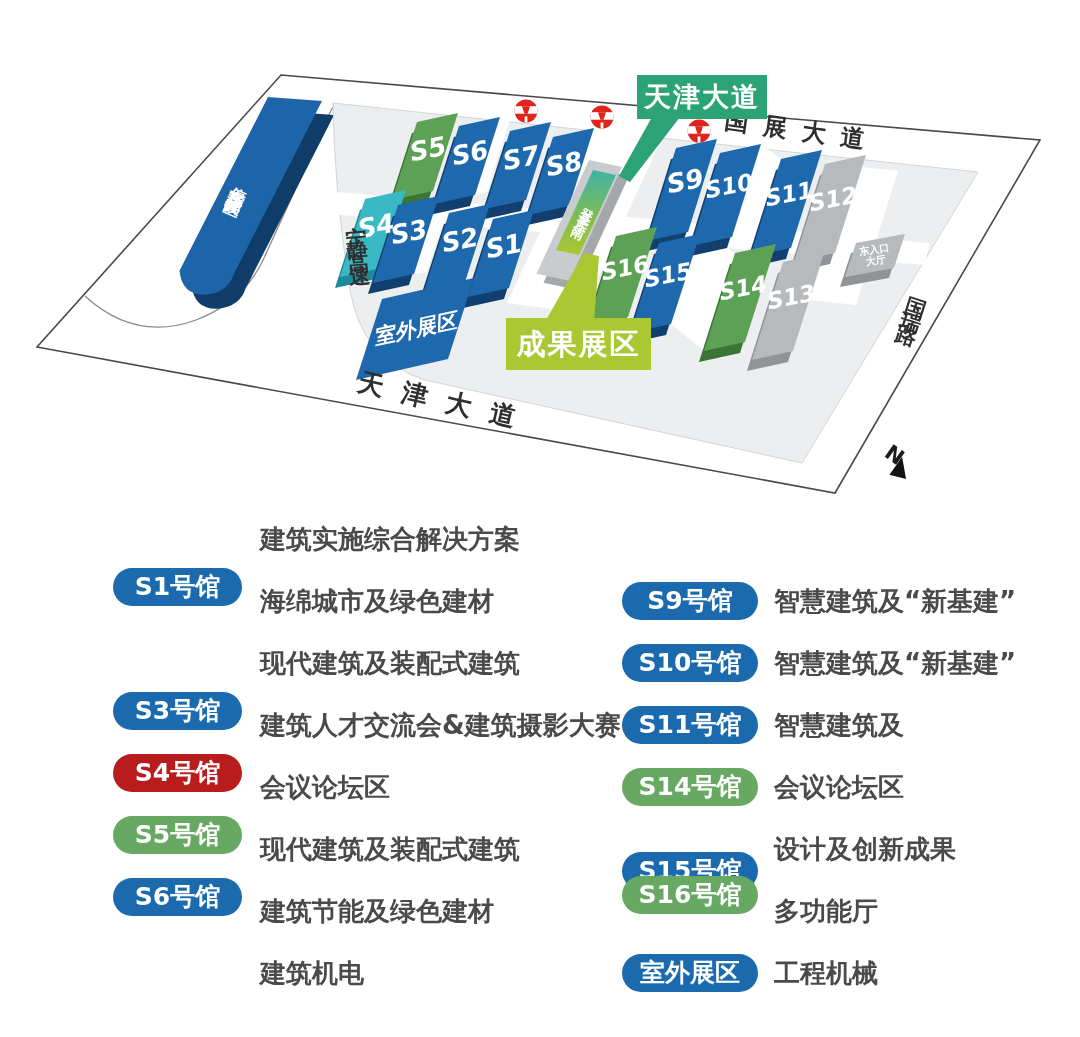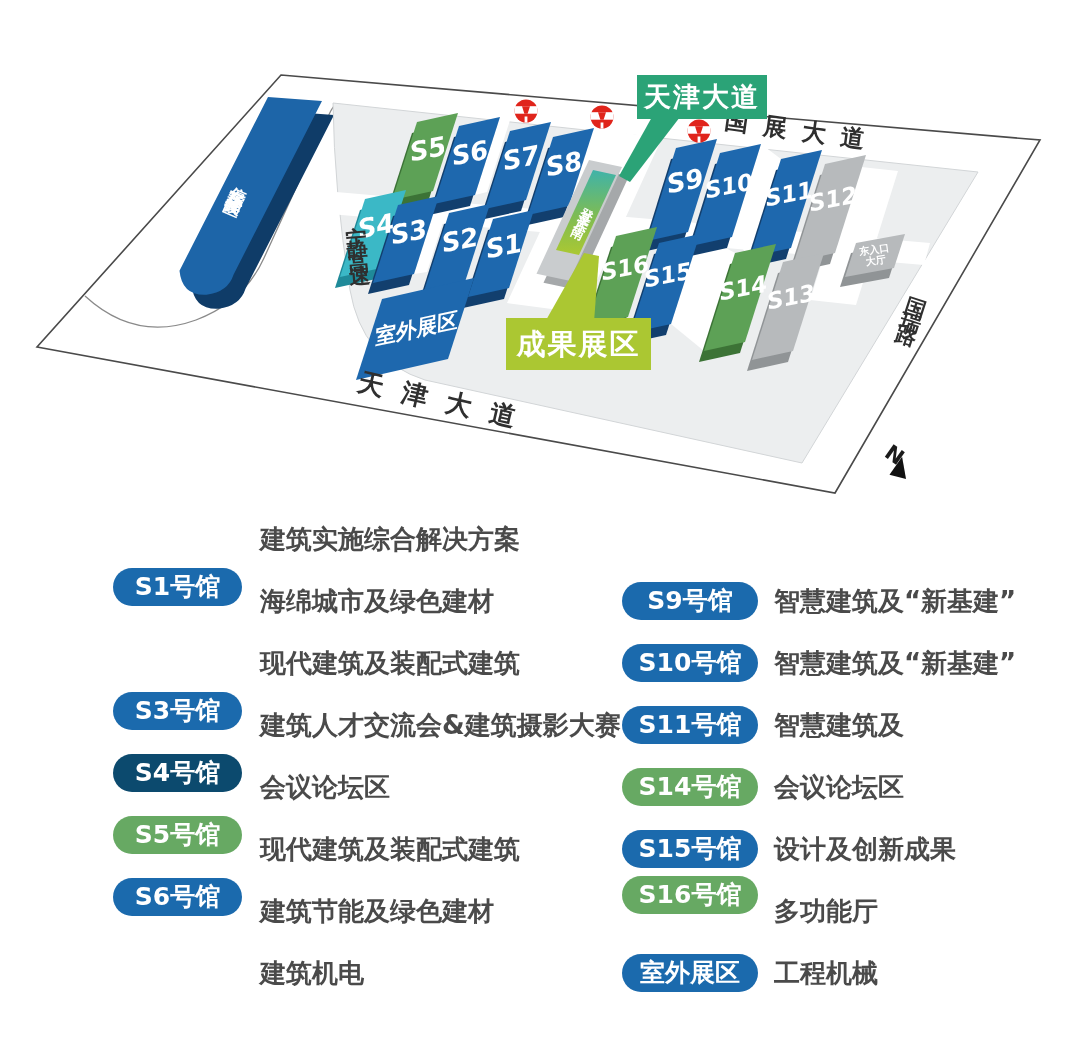--- a/index.html
+++ b/index.html
@@ -24,21 +24,21 @@
   .ml{position:absolute;white-space:nowrap;z-index:3;}
   .hl{color:#fff;font-weight:bold;font-style:italic;font-size:26px;}
   .hl2{color:#fff;font-weight:bold;font-style:italic;font-size:23px;}
   .vert{writing-mode:vertical-rl;text-orientation:upright;}
   .roadlbl{color:#2f2f2f;font-weight:bold;}
   .callout{position:absolute;color:#fff;font-weight:bold;text-align:center;letter-spacing:2px;z-index:4;}
 
   
   .pill{position:absolute;height:38px;border-radius:19px;color:#fff;font-weight:bold;
         font-size:25px;text-align:center;line-height:38px;z-index:2;}
-  .pill.blue{background:#1B6AAD;} .pill.green{background:#67A963;} .pill.cyan{background:#0c4a6e;}
+  .pill.blue{background:#1B6AAD;} .pill.green{background:#67A963;} .pill.cyan{background:#b91c1c;}
   .pill.c1{left:113px;width:129px;margin-top:48px;} .pill.c2{left:622px;width:136px;}
   .ldesc{position:absolute;font-size:26px;color:#4A4A4A;font-weight:600;line-height:38px;}
   .ldesc.c1{left:260px;} .ldesc.c2{left:774px;}
 </style>
 </head>
 <body>
 
 <div class="page">
 
   <svg width="1080" height="505" viewBox="0 0 1080 505">
@@ -226,20 +226,20 @@
   <div class="ldesc c1" style="top:954px">建筑机电</div>
 
   <div class="pill blue c2" style="top:582px">S9号馆</div>
   <div class="ldesc c2" style="top:582px">智慧建筑及“新基建”</div>
   <div class="pill blue c2" style="top:644px">S10号馆</div>
   <div class="ldesc c2" style="top:644px">智慧建筑及“新基建”</div>
   <div class="pill blue c2" style="top:706px">S11号馆</div>
   <div class="ldesc c2" style="top:706px">智慧建筑及</div>
   <div class="pill green c2" style="top:768px">S14号馆</div>
   <div class="ldesc c2" style="top:768px">会议论坛区</div>
-  <div class="pill blue c2" style="top:830px">S15号馆</div>
+  <div class="pill blue c2" style="top:852px">S15号馆</div>
   <div class="ldesc c2" style="top:830px">设计及创新成果</div>
   <div class="pill green c2" style="top:876px">S16号馆</div>
   <div class="ldesc c2" style="top:892px">多功能厅</div>
   <div class="pill blue c2" style="top:954px">室外展区</div>
   <div class="ldesc c2" style="top:954px">工程机械</div>
 
 </div>
 
 </body></html>

